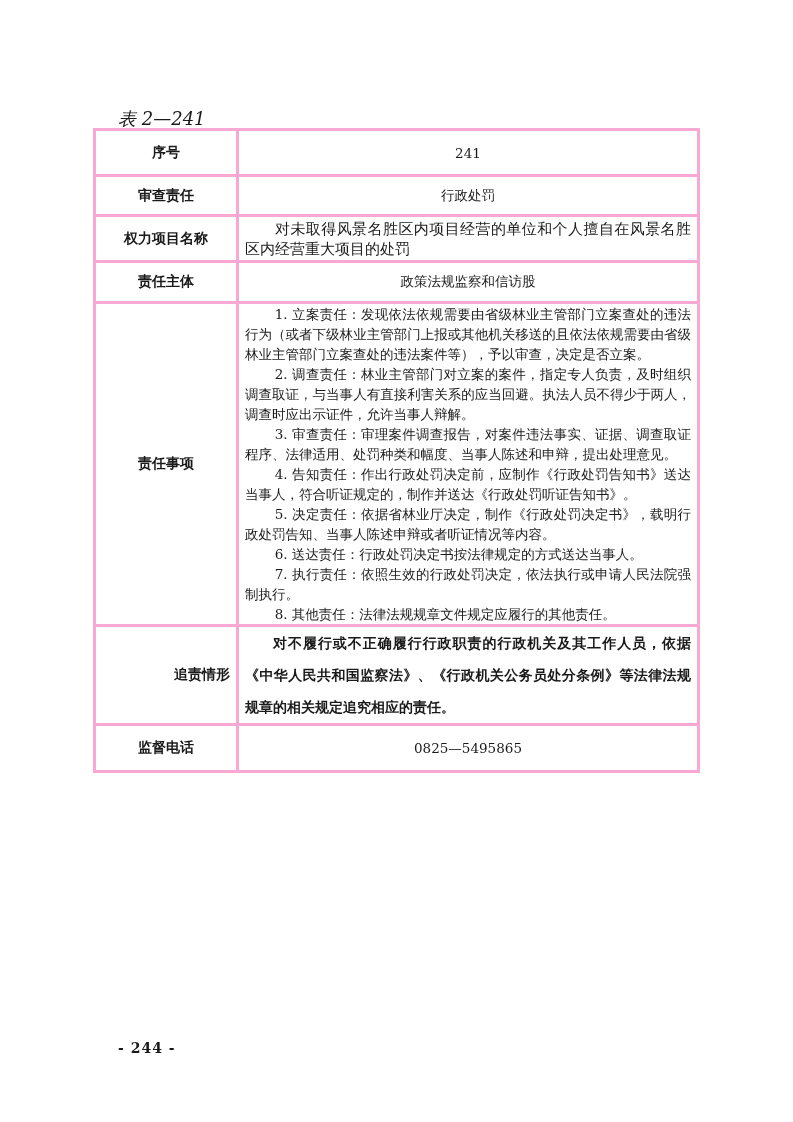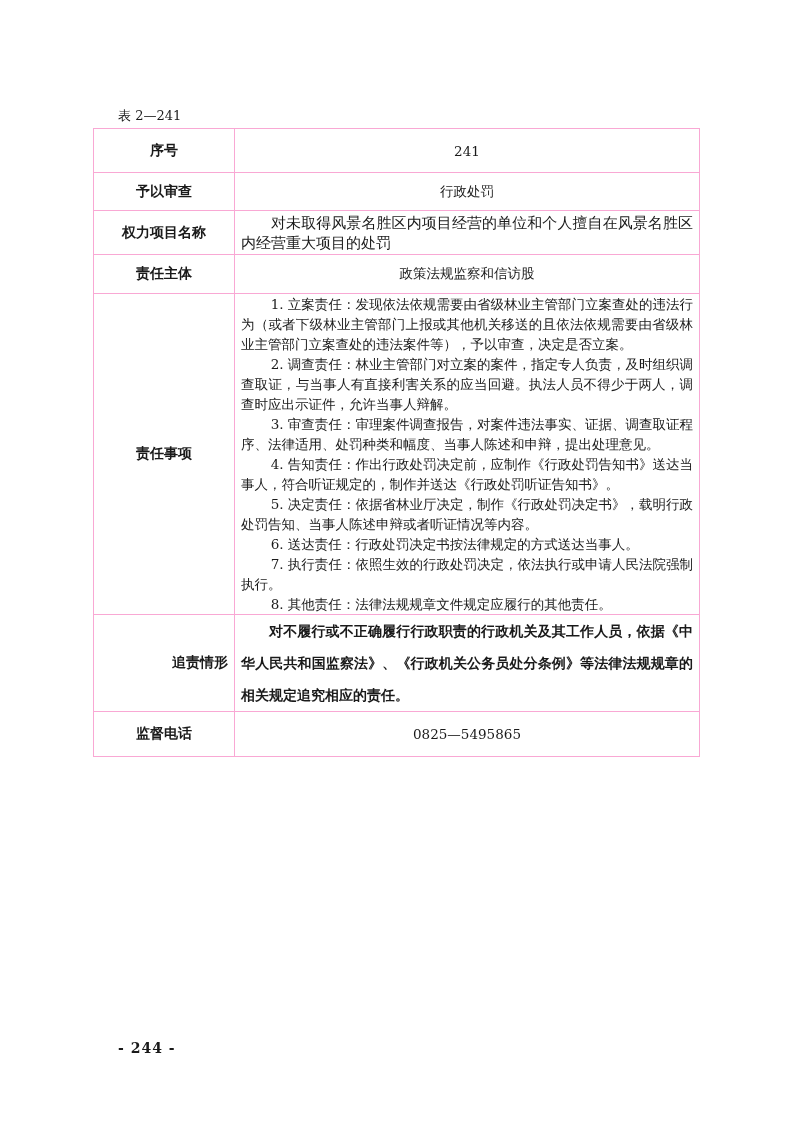--- a/index.html
+++ b/index.html
@@ -13,33 +13,34 @@
     height: 1122px;
     background: #ffffff;
     font-family: "DejaVu Serif", "Liberation Serif", serif;
     color: #1a1a1a;
     overflow: hidden;
   }
   .table-label {
     position: absolute;
     left: 118px;
     top: 107px;
-    font-size: 13px;
+    font-size: 18px;
     white-space: nowrap;
+    font-style: italic;
   }
   table.doc-table {
     position: absolute;
     left: 93px;
     top: 128px;
     width: 607px;
     border-collapse: collapse;
     table-layout: fixed;
   }
   table.doc-table td {
-    border: 1px solid #f9a8d4;
+    border: 3px solid #f9a8d4;
     padding: 0 6px;
     vertical-align: middle;
     overflow: hidden;
   }
   td.label-cell {
     width: 128px;
     text-align: center;
     font-weight: bold;
     font-size: 14px;
   }
@@ -92,21 +93,21 @@
   <div class="table-label">表 2—241</div>
 
   <table class="doc-table">
     <tbody>
         <tr>
       <td class="label-cell" style="height:43px;">序号</td>
       <td class="value-cell">241</td>
     </tr>
 
     <tr>
-      <td class="label-cell" style="height:37px;">予以审查</td>
+      <td class="label-cell" style="height:37px;">审查责任</td>
       <td class="value-cell">行政处罚</td>
     </tr>
 
     <tr>
       <td class="label-cell" style="height:43px;">权力项目名称</td>
       <td>
         <p class="name-para">对未取得风景名胜区内项目经营的单位和个人擅自在风景名胜区内经营重大项目的处罚</p>
       </td>
     </tr>
 

